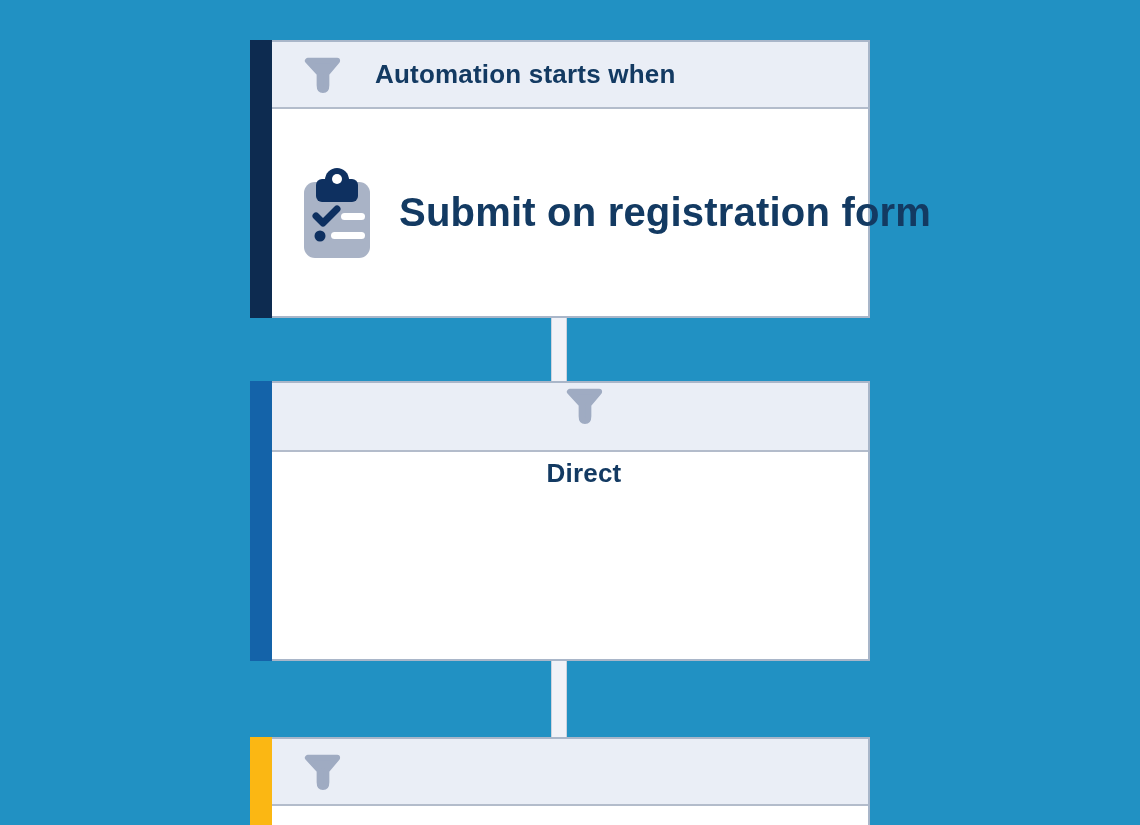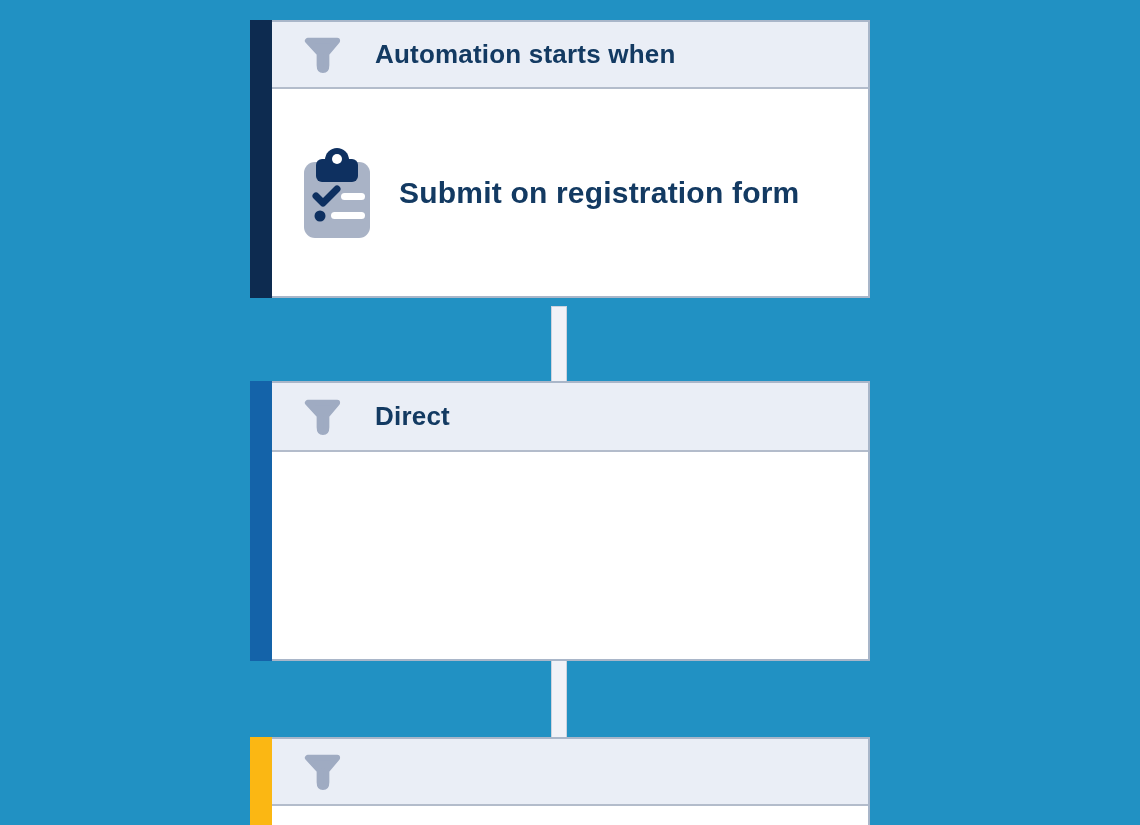--- a/index.html
+++ b/index.html
@@ -20,55 +20,55 @@
   }
   .connector-1{top:306px;height:77px;}
   .connector-2{top:659px;height:80px;}
   
   .card{
     position:absolute;
     left:250px;width:620px;
     display:flex;
     box-sizing:border-box;
   }
-  .card-1{top:20px;height:278px;}
+  .card-1{top:40px;height:278px;}
   .card-2{top:381px;height:280px;}
   .card-3{top:737px;height:240px;}
   .accent{width:22px;flex:none;}
   .card-main{
     flex:1;
     background:#ffffff;
     border:2px solid var(--color-card_border,#a9b6c9);
     border-left:none;
     display:flex;flex-direction:column;
     min-width:0;
   }
   .card-header{
     height:65px;flex:none;
     background:var(--color-header_bg,#eaeef6);
     border-bottom:2px solid var(--color-divider,#b3bccb);
     display:flex;align-items:center;
     padding-left:28px;gap:30px;
   }
-  .card-2 .card-header{height:67px;}
+  .card-2 .card-header{height:67px;flex-direction:column;}
   .header-label{
     margin:0;
     font-size:26px;font-weight:600;
     color:var(--color-text_navy,#133a62);
     letter-spacing:0.2px;
     white-space:nowrap;
   }
   .card-body{
     flex:1;
     display:flex;align-items:center;
     padding-left:31px;gap:28px;
   }
   .body-label{
     margin:0;
-    font-size:30px;font-weight:600;
+    font-size:40px;font-weight:600;
     color:var(--color-text_navy,#133a62);
     letter-spacing:0.2px;
     white-space:nowrap;
   }
   .icon{display:inline-flex;flex:none;}
   
   .funnel svg{width:45px;height:45px;}
   .funnel path{
     fill:var(--color-icon_muted,#9fabc2);
     stroke:var(--color-icon_muted,#9fabc2);

